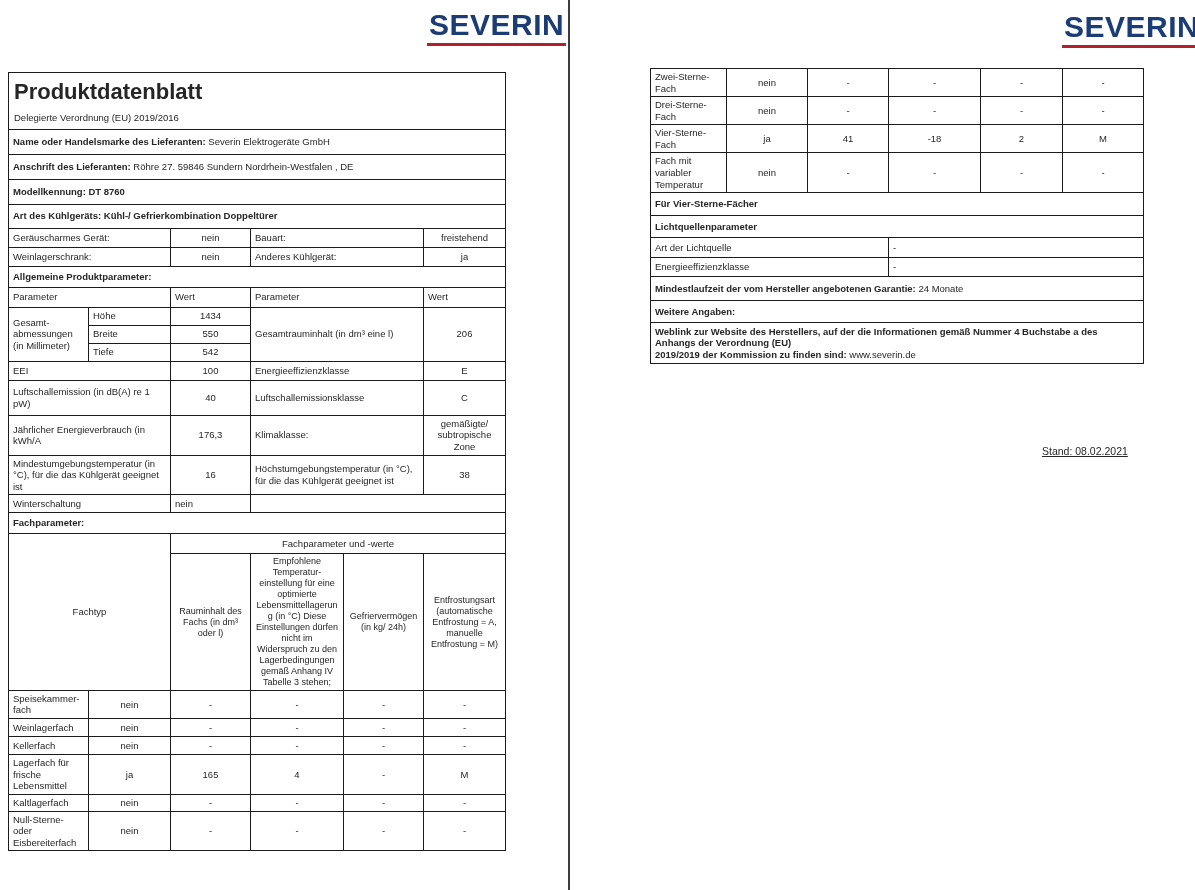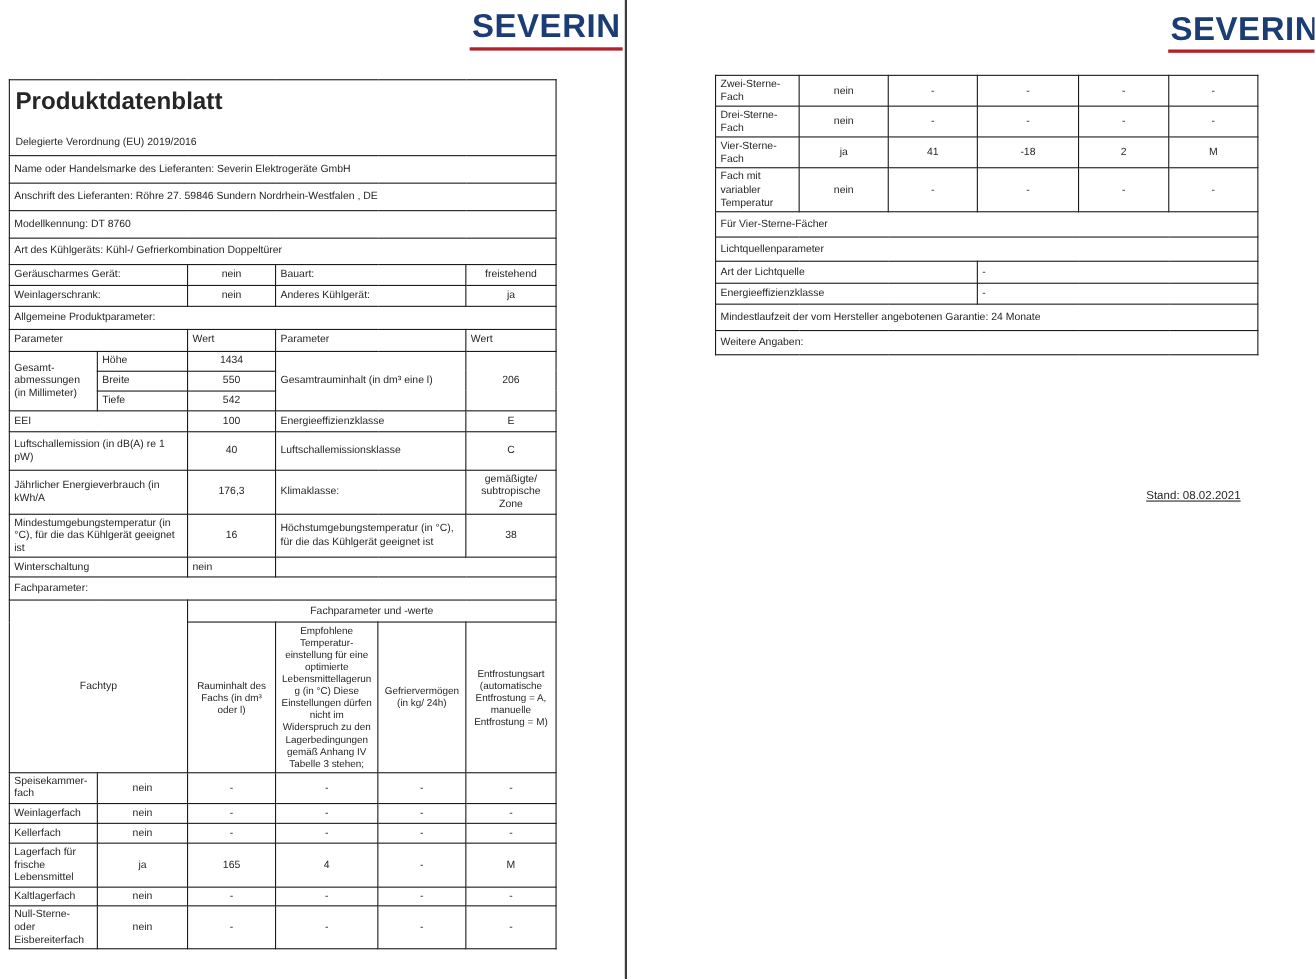--- a/index.html
+++ b/index.html
@@ -23,24 +23,24 @@
   .logo-left{left:427px;top:10px;}
   .logo-right{left:1062px;top:12px;}
   table{border-collapse:collapse;table-layout:fixed;position:absolute;}
   td{
     border:1px solid var(--line);font-size:9.5px;line-height:1.22;color:var(--ink);
     padding:2px 4px;vertical-align:middle;word-wrap:break-word;overflow:hidden;
   }
   .left-table{left:8px;top:72px;width:497px;}
   .right-table{left:650px;top:68px;width:493px;}
   .c{text-align:center;}
-  .b{font-weight:normal;}
+  .b{font-weight:bold;}
   .title-cell{padding:7px 5px 5px 5px;}
   .doc-title{font-size:22px;font-weight:bold;line-height:1.1;}
-  .doc-sub{font-size:9.5px;margin-top:20px;font-weight:normal;}
+  .doc-sub{font-size:9.5px;margin-top:8px;font-weight:normal;}
   .stand{position:absolute;left:1042px;top:445px;font-size:10.5px;color:var(--ink);text-decoration:underline;}
   .small-hdr{font-size:9px;}
 </style>
 </head>
 <body>
 
 <div class="logo logo-left">SEVERIN</div>
 <div class="logo logo-right">SEVERIN</div>
 <div class="divider"></div>
 
@@ -256,16 +256,22 @@
   <tr style="height:19px">
     <td colspan="3">Energieeffizienzklasse</td>
     <td colspan="3">-</td>
   </tr>
   <tr style="height:24px">
     <td colspan="6"><span class="b">Mindestlaufzeit der vom Hersteller angebotenen Garantie:</span><span> 24 Monate</span></td>
   </tr>
   <tr style="height:22px">
     <td colspan="6" class="b">Weitere Angaben:</td>
   </tr>
+  <tr style="height:41px">
+    <td colspan="6">
+      <span class="b">Weblink zur Website des Herstellers, auf der die Informationen gemäß Nummer 4 Buchstabe a des Anhangs der Verordnung (EU)</span><br>
+      <span class="b">2019/2019 der Kommission zu finden sind:</span><span> www.severin.de</span>
+    </td>
+  </tr>
 </tbody>
   </table>
 
 <div class="stand">Stand: 08.02.2021</div>
 
 </body></html>

